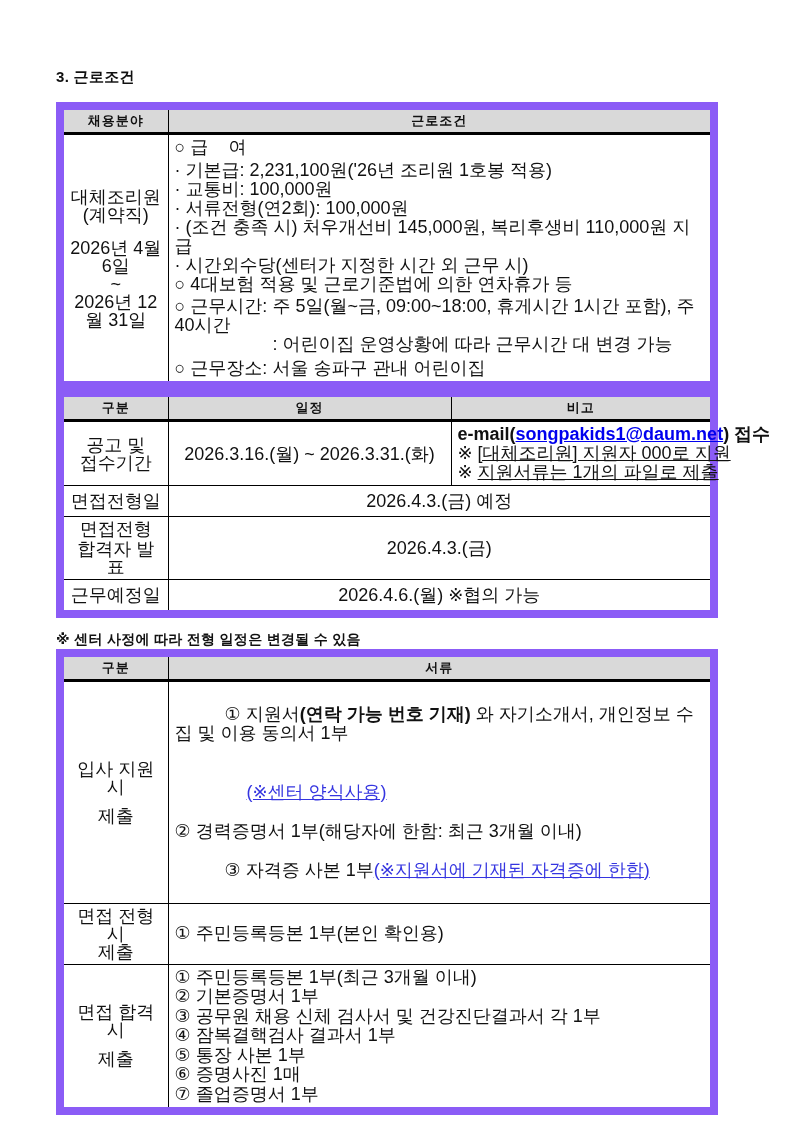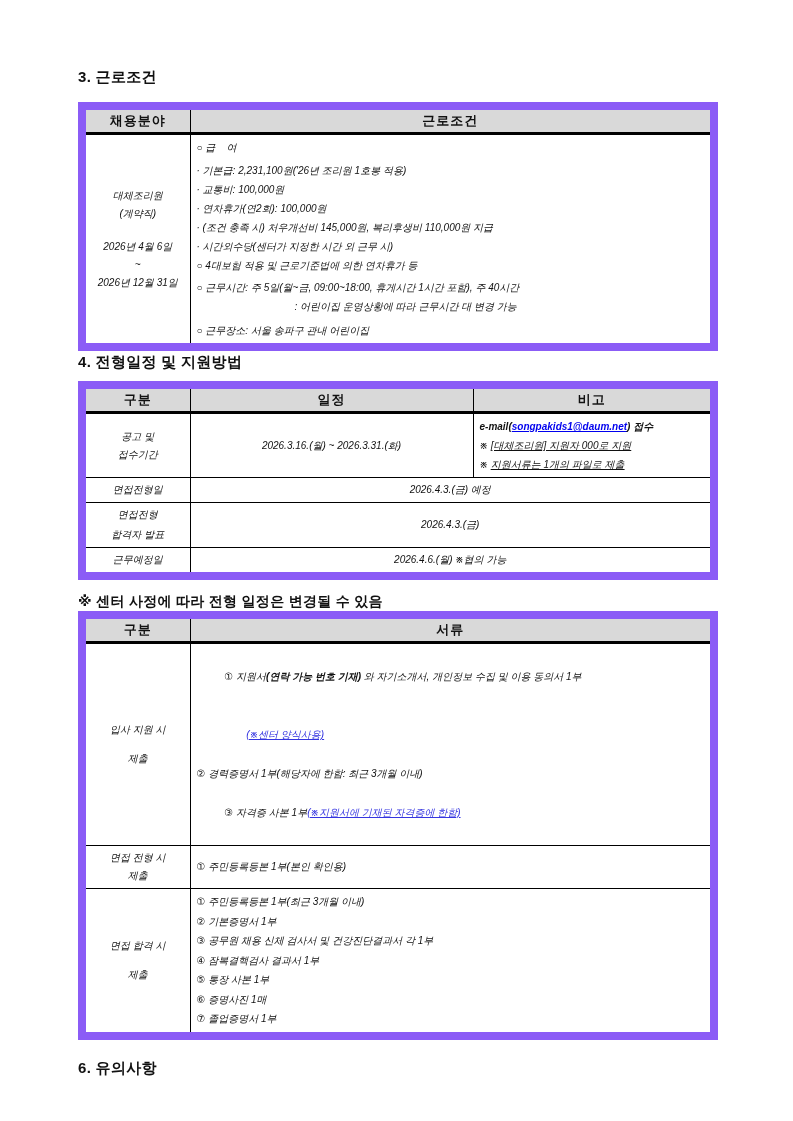--- a/index.html
+++ b/index.html
@@ -6,34 +6,34 @@
     --header-bg:#d9d9d9;
     --link-blue:#0000ee;
     --note-blue:#3535e0;
     --ink:#111111;
   }
   *{margin:0;padding:0;box-sizing:border-box;}
   html,body{background:#ffffff;}
   body{font-family:"Liberation Sans","DejaVu Sans",sans-serif;color:var(--ink);}
   .page{
     position:relative;width:793px;height:1121px;background:#ffffff;
-    padding:66px 75px 0 78px;overflow:hidden;
+    padding:66px 75px 0 56px;overflow:hidden;
   }
   .sec-title{font-size:15px;font-weight:bold;letter-spacing:.3px;}
   .doc-table{
     width:100%;border-collapse:collapse;table-layout:fixed;
     border:8px solid #8b5cf6;font-size:13px;
   }
   .doc-table th{
     background:var(--header-bg);font-weight:bold;text-align:center;
     border:1px solid #000;border-top:2px solid #000;border-bottom:3px solid #000;
     padding:2px 4px;font-size:13px;letter-spacing:1px;
   }
   .doc-table td{
-    border:1px solid #000;vertical-align:middle;padding:3px 6px;font-size:10px;font-style:italic;
+    border:1px solid #000;vertical-align:middle;padding:3px 6px;font-size:18px;
   }
   .cell-label{text-align:center;line-height:18px;}
   .cell-center{text-align:center;margin-top:16px;}
   .cond-cell{padding:6px 4px 8px 10px;vertical-align:top;}
   .cond-cell .line{line-height:19px;white-space:pre-wrap;}
   .mt4{margin-top:4px;} .mt3{margin-top:3px;} .mt5{margin-top:5px;}
   .indent{padding-left:98px;}
   .label-gap-lg{margin-top:11px;}
   .label-gap-sm{margin-top:2px;}
   .date-block{margin-top:15px;}
@@ -77,33 +77,32 @@
         <div>대체조리원</div>
         <div>(계약직)</div>
         <div class="date-block">2026년 4월 6일</div>
         <div>~</div>
         <div>2026년 12월 31일</div>
       </td>
       <td class="cond-cell">
         <div class="line">○ 급    여</div>
         <div class="line mt4">· 기본급: 2,231,100원('26년 조리원 1호봉 적용)</div>
         <div class="line">· 교통비: 100,000원</div>
-        <div class="line">· 연차휴가(연2회): 100,000원</div>
+        <div class="line">· 서류전형(연2회): 100,000원</div>
         <div class="line">· (조건 충족 시) 처우개선비 145,000원, 복리후생비 110,000원 지급</div>
         <div class="line">· 시간외수당(센터가 지정한 시간 외 근무 시)</div>
         <div class="line">○ 4대보험 적용 및 근로기준법에 의한 연차휴가 등</div>
         <div class="line mt3">○ 근무시간: 주 5일(월~금, 09:00~18:00, 휴게시간 1시간 포함), 주 40시간</div>
         <div class="line indent">: 어린이집 운영상황에 따라 근무시간 대 변경 가능</div>
         <div class="line mt5">○ 근무장소: 서울 송파구 관내 어린이집</div>
       </td>
     </tr>
   </tbody>
     </table>
 
-  <div class="sec-title sec4 gap-s4">4. 전형일정 및 지원방법</div>
 
   <table class="doc-table">
     <colgroup>
         <col style="width:108px">
         <col style="width:283px">
         <col>
       </colgroup>
     <tbody>
         <tr>
       <th>구분</th>

